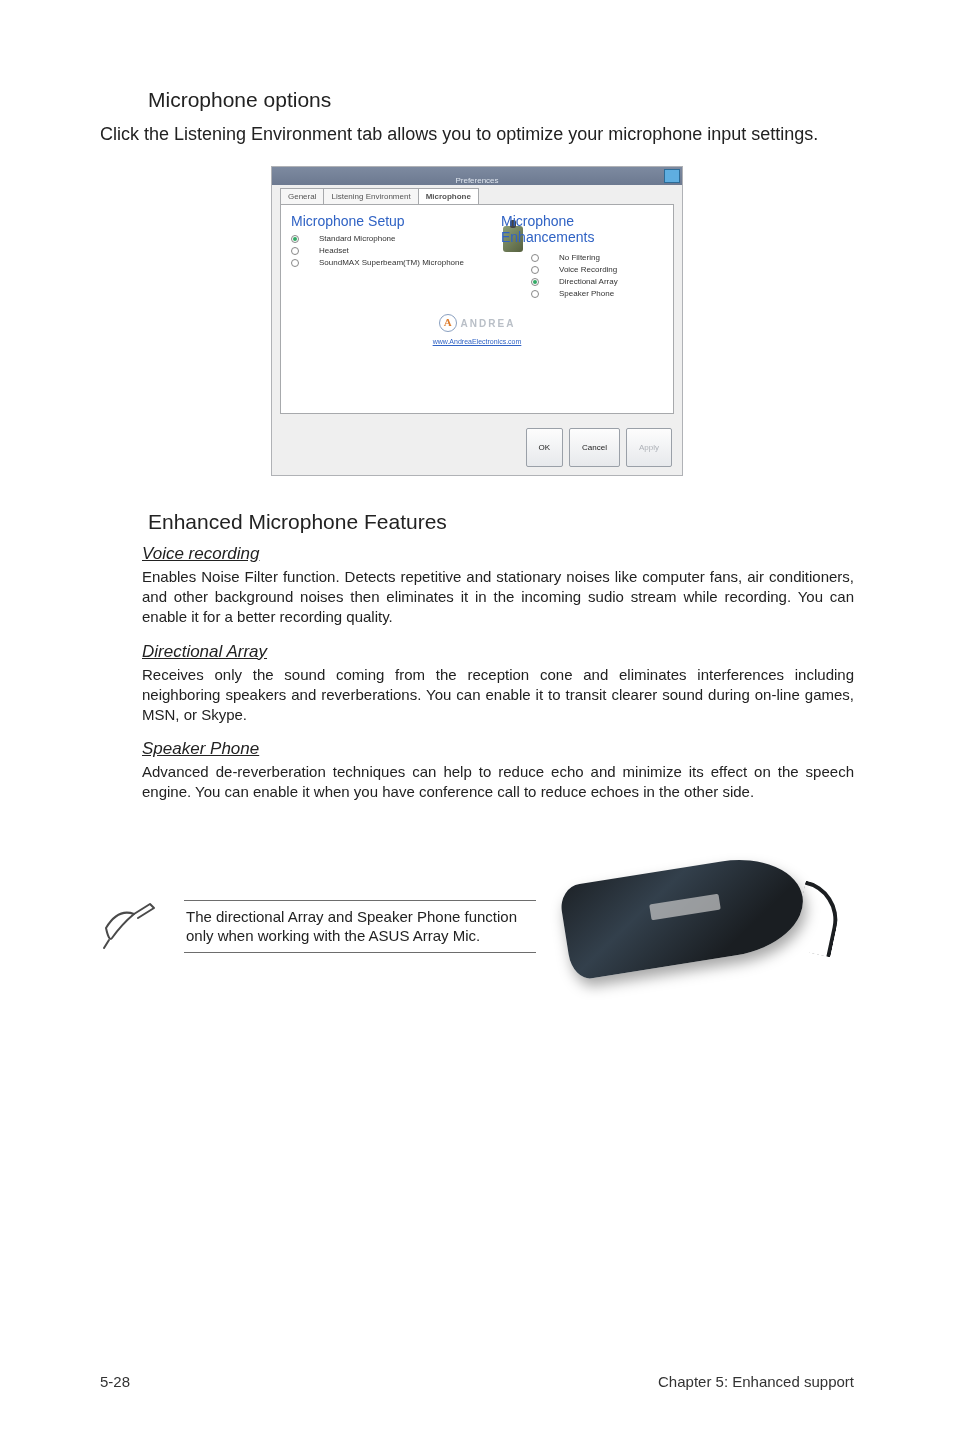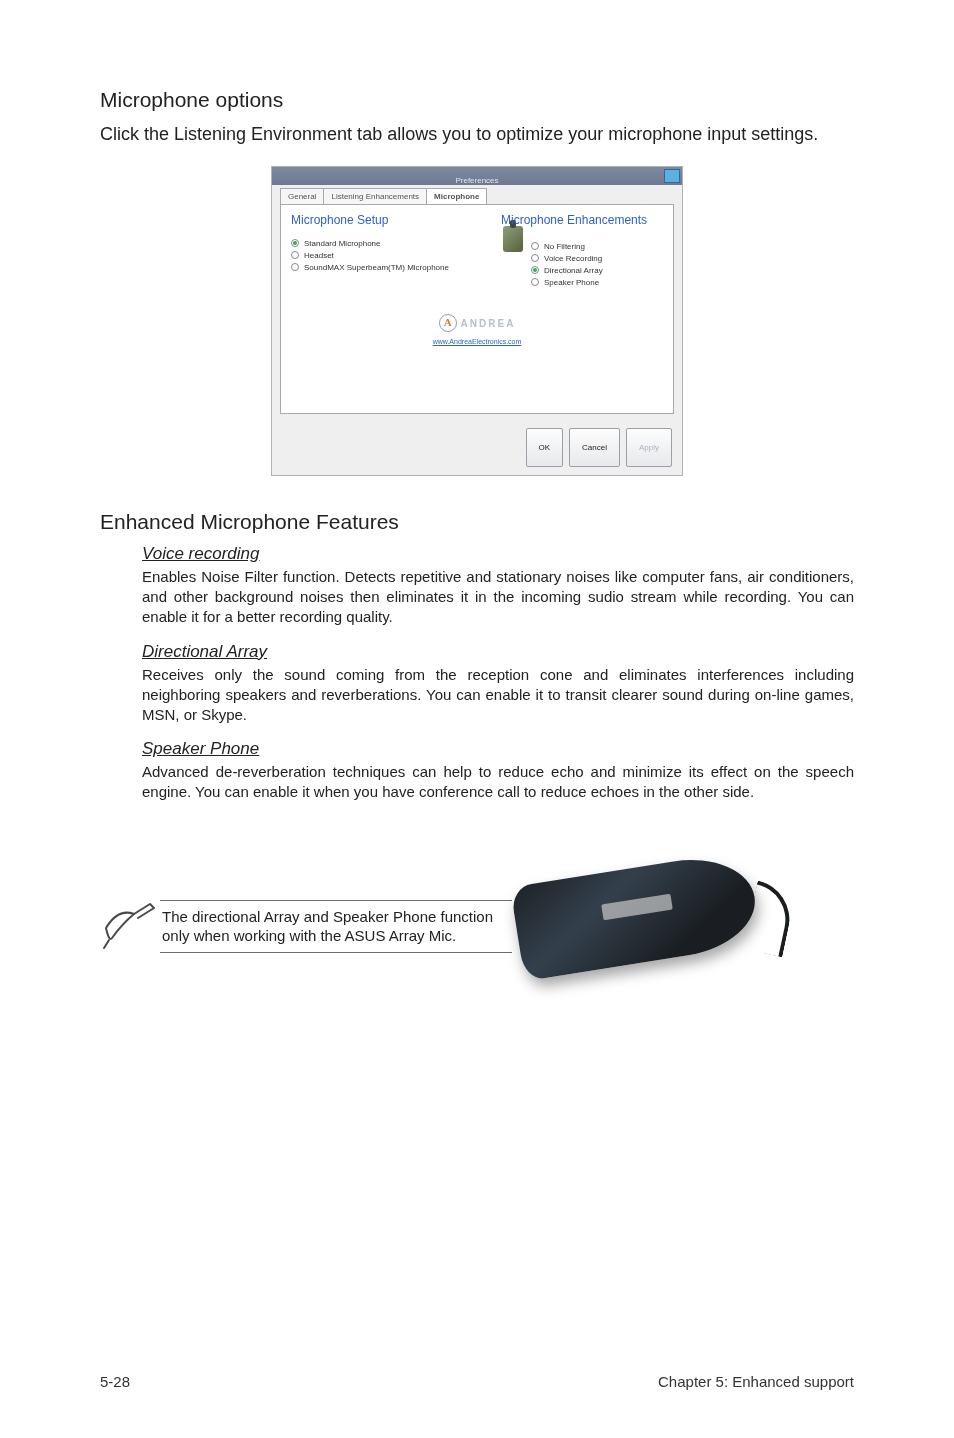--- a/index.html
+++ b/index.html
@@ -1,52 +1,52 @@
 <!DOCTYPE html>
 <html><head>
 <meta charset="utf-8">
 <style>
   * { box-sizing: border-box; margin: 0; padding: 0; }
   html, body { width: 954px; height: 1438px; background: #fff; font-family: Arial, Helvetica, sans-serif; color: #222; }
   .page { width: 954px; height: 1438px; padding: 88px 100px 68px 100px; display: flex; flex-direction: column; position: relative; }
-  .h2 { font-size: 21px; font-weight: 400; margin-bottom: 10px; }
+  .h2 { font-size: 21px; font-weight: 400; margin-bottom: 10px; margin-left: 48px; }
   .body-text { font-size: 18px; line-height: 1.35; margin-bottom: 14px; text-align: justify; }
   .screenshot-wrap { display: flex; justify-content: center; margin: 6px 0 34px 0; }
   
   .dlg { width: 412px; border: 1px solid #b0b2b6; background: #efefef; position: relative; }
   .dlg-titlebar { height: 18px; background: linear-gradient(#7d8aa0,#6c7990); position: relative; }
   .dlg-titlebar::after { content: ""; position: absolute; right: 2px; top: 2px; width: 14px; height: 12px; background: #5faee0; border: 1px solid #2c6b97; }
   .dlg-title { position: absolute; left: 50%; top: 9px; transform: translateX(-50%); font-size: 8px; color: #dfe6ef; }
   .dlg-tabs { display: flex; gap: 0; padding: 3px 8px 0 8px; font-size: 8px; }
   .tab { padding: 3px 7px 3px 7px; border: 1px solid #a7a9ac; border-bottom: none; background: #f6f6f6; margin-right: -1px; color: #555; }
   .tab.active { background: #fff; font-weight: bold; }
   .dlg-body { margin: 0 8px 8px 8px; background: #fff; border: 1px solid #a7a9ac; height: 210px; position: relative; padding: 8px 10px; }
   .col-left, .col-right { position: absolute; top: 8px; }
   .col-left { left: 10px; width: 190px; }
   .col-right { left: 220px; width: 160px; }
-  .group-header { font-size: 12px; color: #2f62c4; margin-bottom: 12px; }
-  .radio-row { display: flex; align-items: flex-start; gap: 5px; font-size: 8px; color: #333; margin-bottom: 3px; }
+  .group-header { font-size: 14px; color: #2f62c4; margin-bottom: 5px; }
+  .radio-row { display: flex; align-items: flex-end; gap: 20px; font-size: 8px; color: #333; margin-bottom: 3px; }
   .radio { width: 8px; height: 8px; border: 1px solid #888; border-radius: 50%; flex: 0 0 auto; position: relative; }
   .radio.sel::after { content: ""; position: absolute; inset: 1px; background: #3a6; border-radius: 50%; }
   .mic-img { position: absolute; left: 222px; top: 21px; width: 20px; height: 26px; background: linear-gradient(135deg,#8da079,#56603e); border-radius: 3px; }
   .mic-img::after { content: ""; position: absolute; left: 7px; top: -6px; width: 6px; height: 8px; background: #444; border-radius: 2px; }
   .logo-wrap { position: absolute; left: 0; right: 0; top: 108px; text-align: center; }
   .logo-a { display: inline-block; width: 18px; height: 18px; border: 1px solid #8aa0c0; border-radius: 50%; position: relative; vertical-align: middle; }
   .logo-a::after { content: "A"; position: absolute; left: 0; right: 0; top: 1px; color: #dd7a29; font-weight: bold; font-size: 11px; font-family: Georgia, serif; }
   .logo-txt { font-size: 10px; letter-spacing: 2px; color: #b9bfc7; font-weight: bold; vertical-align: middle; margin-left: 4px; }
   .logo-url { display: block; margin-top: 6px; font-size: 7px; color: #2f62c4; text-decoration: underline; }
   .dlg-btns { display: flex; justify-content: flex-end; gap: 6px; padding: 6px 10px 8px 10px; }
   .wbtn { font-size: 8px; padding: 14px 12px; border: 1px solid #9aa0a8; background: linear-gradient(#fdfdfd,#e7e9ec); border-radius: 2px; }
   .wbtn.dim { color: #aeb2b8; }
   
   .feat-block { padding-left: 42px; margin-bottom: 14px; }
   .feat-title { font-size: 17px; font-style: italic; text-decoration: underline; margin-bottom: 3px; }
   .feat-body { font-size: 15px; line-height: 1.34; text-align: justify; }
   
-  .note-row { display: flex; align-items: center; margin-top: 40px; gap: 4px; }
+  .note-row { display: flex; align-items: center; margin-top: 40px; gap: 28px; }
   .note-icon { width: 56px; height: 56px; flex: 0 0 auto; }
   .note-text-wrap { width: 352px; border-top: 1px solid #6d6d6d; border-bottom: 1px solid #6d6d6d; padding: 6px 2px; }
   .note-text { font-size: 15px; line-height: 1.3; }
   .array-mic { width: 270px; height: 140px; position: relative; flex: 0 0 auto; }
   .mic-body { position: absolute; left: 0; top: 12px; width: 240px; height: 95px; background: linear-gradient(145deg,#1d2227 0%, #33404c 35%, #1a1e22 75%); border-radius: 32px 110px 110px 28px / 36px 70px 70px 40px; transform: rotate(-9deg); box-shadow: 2px 8px 14px rgba(0,0,0,.35); }
   .mic-label { position: absolute; left: 86px; top: 43px; width: 70px; height: 16px; background: #c9c9c9; border-radius: 2px; transform: rotate(-9deg); opacity: .7; }
   .mic-cord { position: absolute; right: -4px; top: 28px; width: 40px; height: 70px; border: 4px solid #1b1e21; border-left: none; border-bottom: none; border-radius: 0 70px 0 0; transform: rotate(12deg); }
   
   .footer { position: absolute; left: 100px; right: 100px; bottom: 48px; display: flex; justify-content: space-between; font-size: 15px; color: #333; border-top: 0; }
   .footer .pg { }
@@ -61,21 +61,21 @@
   <div class="h2">Microphone options</div>
   <div class="body-text">Click the Listening Environment tab allows you to optimize your microphone input settings.</div>
 
   <div class="screenshot-wrap">
     <div class="dlg">
       <div class="dlg-titlebar">
         <span class="dlg-title">Preferences</span>
       </div>
       <div class="dlg-tabs">
         <div class="tab">General</div>
-        <div class="tab">Listening Enhancements</div>
+        <div class="tab">Listening Environment</div>
         <div class="tab active">Microphone</div>
       </div>
       <div class="dlg-body">
         <div class="col-left">
           <div class="group-header">Microphone Setup</div>
           <div class="radio-row">
               <span class="radio sel"></span>
               <span>Standard Microphone</span>
             </div>
           <div class="radio-row">

